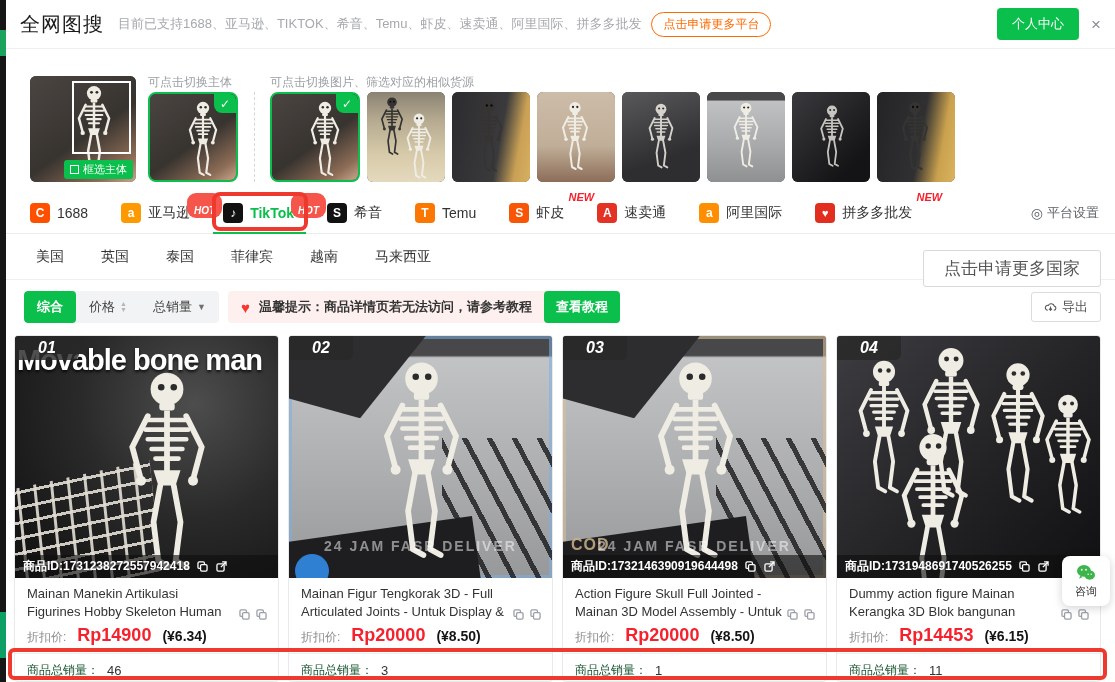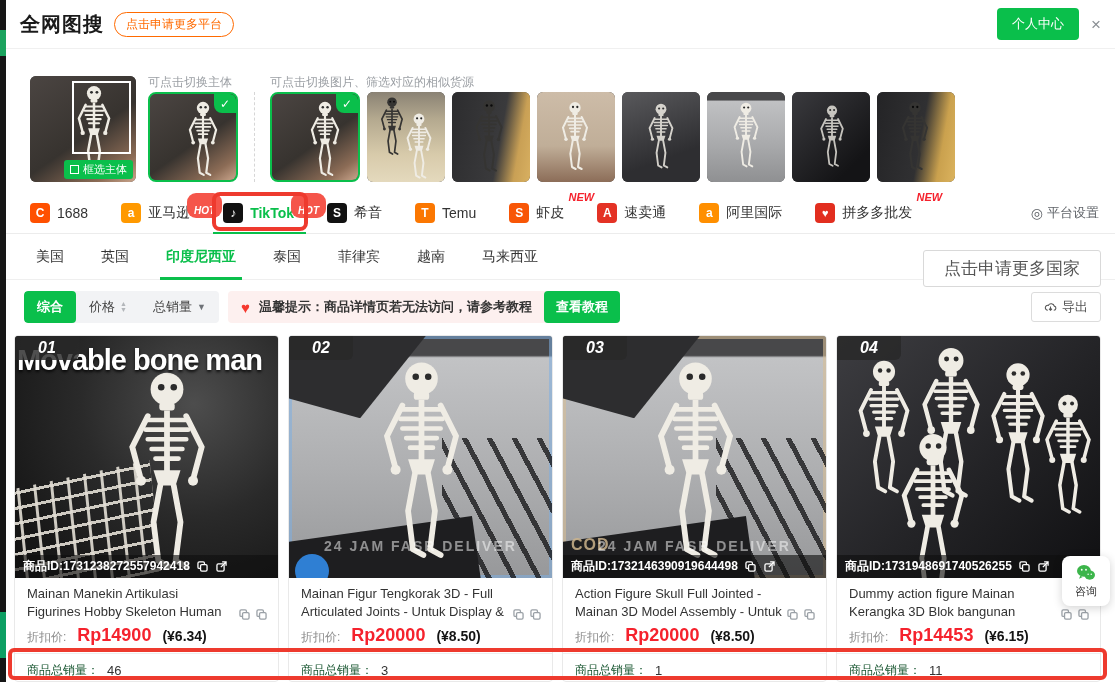--- a/index.html
+++ b/index.html
@@ -7,21 +7,21 @@
   body { font-family:"Liberation Sans","DejaVu Sans",sans-serif; background:#fff; color:#333; }
   #app { position:relative; width:1115px; height:682px; background:#fff; overflow:hidden; }
 
   
   .edge { position:absolute; left:0; top:0; width:6px; height:682px; background:#161616; z-index:20; }
   .edge .eg1 { position:absolute; left:0; top:30px; width:6px; height:26px; background:#1ba35e; }
   .edge .eg2 { position:absolute; left:0; top:612px; width:6px; height:46px; background:#0d9f63; }
 
   
   .hdr { position:absolute; left:6px; top:0; right:0; height:49px; display:flex; align-items:center; padding:0 14px 0 14px; border-bottom:1px solid #f0f0f0; background:#fff; }
-  .hdr-title { font-size:20px; font-weight:bold; color:#1a1a1a; letter-spacing:1px; }
+  .hdr-title { font-size:20px; font-weight:normal; color:#1a1a1a; letter-spacing:1px; }
   .hdr-sub { font-size:13px; color:#a5a9ad; margin-left:14px; }
   .btn-more-platforms { margin-left:10px; font-size:12px; color:#ff6a00; border:1px solid #ff6a00; border-radius:13px; padding:3px 11px; background:#fff; cursor:pointer; white-space:nowrap; }
   .hdr-right { margin-left:auto; display:flex; align-items:center; gap:12px; }
   .btn-user { background:#0abf4b; color:#fff; font-size:13px; border:none; border-radius:4px; padding:7px 15px; cursor:pointer; }
   .close-x { font-size:17px; color:#8a8f94; cursor:pointer; line-height:1; }
 
   
   .sel { position:absolute; left:6px; top:56px; right:0; height:136px; }
   .hint { position:absolute; top:18px; font-size:12px; color:#9a9ea3; }
   .thumb { position:absolute; border-radius:6px; overflow:hidden; background:#444; cursor:pointer; }
@@ -155,20 +155,21 @@
 
 <div id="app">
 
   <div class="edge">
     <div class="eg1"></div>
     <div class="eg2"></div>
   </div>
 
   <div class="hdr">
     <div class="hdr-title">全网图搜</div>
+    <div class="hdr-sub">目前已支持1688、亚马逊、TIKTOK、希音、Temu、虾皮、速卖通、阿里国际、拼多多批发</div>
     <button class="btn-more-platforms">点击申请更多平台</button>
     <div class="hdr-right">
       <button class="btn-user">个人中心</button>
       <span class="close-x">×</span>
     </div>
   </div>
 
   <div class="sel">
 
     <div class="thumb" style="left:24px;top:20px;width:106px;height:106px;">
@@ -309,24 +310,20 @@
       <span>平台设置</span>
     </div>
   </div>
 
   <div class="ctry">
     <div class="ctab">
         <span>美国</span>
       </div>
     <div class="ctab">
         <span>英国</span>
-      </div>
-    <div class="ctab active">
-        <span>印度尼西亚</span>
-        <span class="uline"></span>
       </div>
     <div class="ctab">
         <span>泰国</span>
       </div>
     <div class="ctab">
         <span>菲律宾</span>
       </div>
     <div class="ctab">
         <span>越南</span>
       </div>

